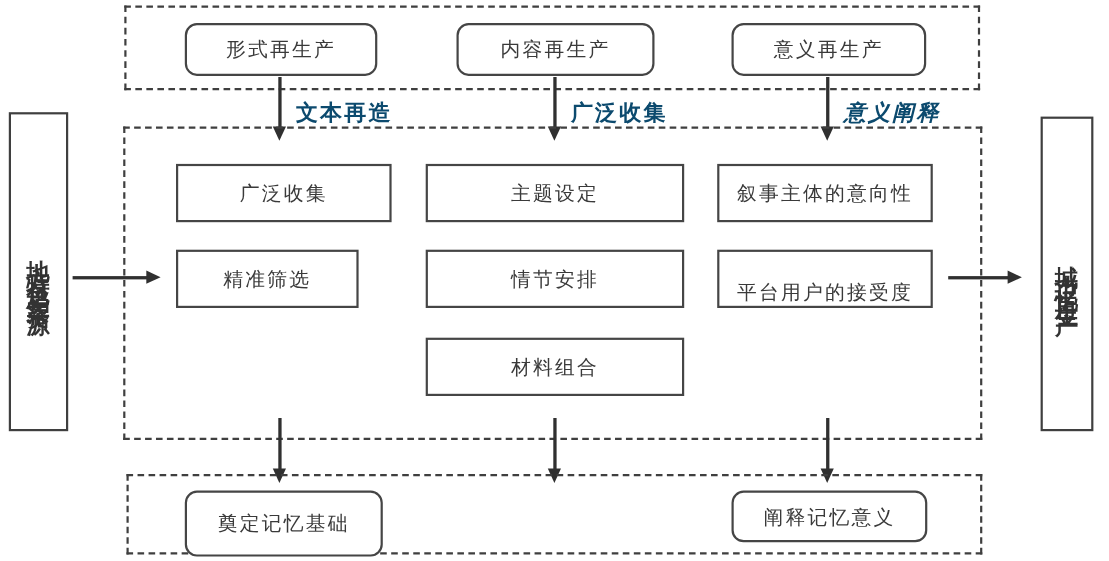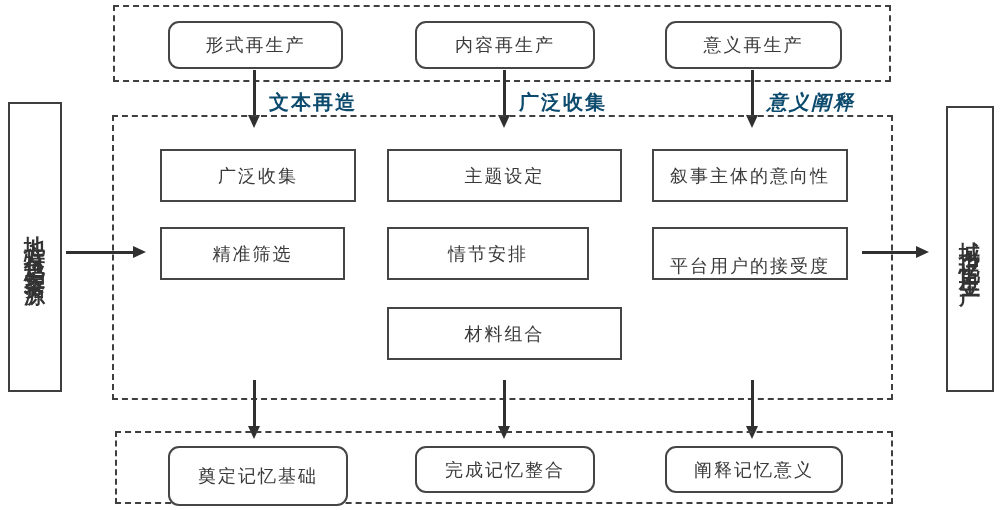--- a/index.html
+++ b/index.html
@@ -108,28 +108,28 @@
 
   <div class="vline" style="left:751px; top:70px; height:46px;"></div>
   <div class="head-down" style="left:746px; top:115px;"></div>
   <div class="flow-label" style="left:767px; top:89px;font-style:italic;">意义阐释</div>
 
   <div class="dashed-group" style="left:112px; top:115px; width:781px; height:285px;"></div>
 
   <div class="node" style="left:160px; top:149px; width:196px; height:53px;">
     <span>广泛收集</span>
   </div>
-  <div class="node" style="left:160px; top:227px; width:185px; height:53px;text-align:center;">
+  <div class="node" style="left:160px; top:227px; width:166px; height:53px;text-align:center;">
     <span>精准筛选</span>
   </div>
 
   <div class="node" style="left:387px; top:149px; width:235px; height:53px;">
     <span>主题设定</span>
   </div>
-  <div class="node" style="left:387px; top:227px; width:202px; height:53px;align-items:center;">
+  <div class="node" style="left:387px; top:227px; width:235px; height:53px;align-items:center;">
     <span>情节安排</span>
   </div>
   <div class="node" style="left:652px; top:149px; width:196px; height:53px;">
     <span>叙事主体的意向性</span>
   </div>
 
   <div class="node" style="left:387px; top:307px; width:235px; height:53px;">
     <span>材料组合</span>
   </div>
   <div class="node" style="left:652px; top:227px; width:196px; height:53px;align-items:flex-end;">
@@ -149,20 +149,17 @@
   <div class="head-down" style="left:498px; top:426px;"></div>
 
   <div class="vline" style="left:751px; top:380px; height:47px;"></div>
   <div class="head-down" style="left:746px; top:426px;"></div>
 
   <div class="dashed-group" style="left:115px; top:431px; width:778px; height:73px;"></div>
 
   <div class="node rounded" style="left:168px; top:446px; width:180px; height:60px;">
     <span>奠定记忆基础</span>
   </div>
-  <div class="node rounded" style="left:415px; top:446px; width:180px; height:47px;">
-    <span>完成记忆整合</span>
-  </div>
   <div class="node rounded" style="left:665px; top:446px; width:178px; height:47px;">
     <span>阐释记忆意义</span>
   </div>
 
 </div>
 
 </body></html>

